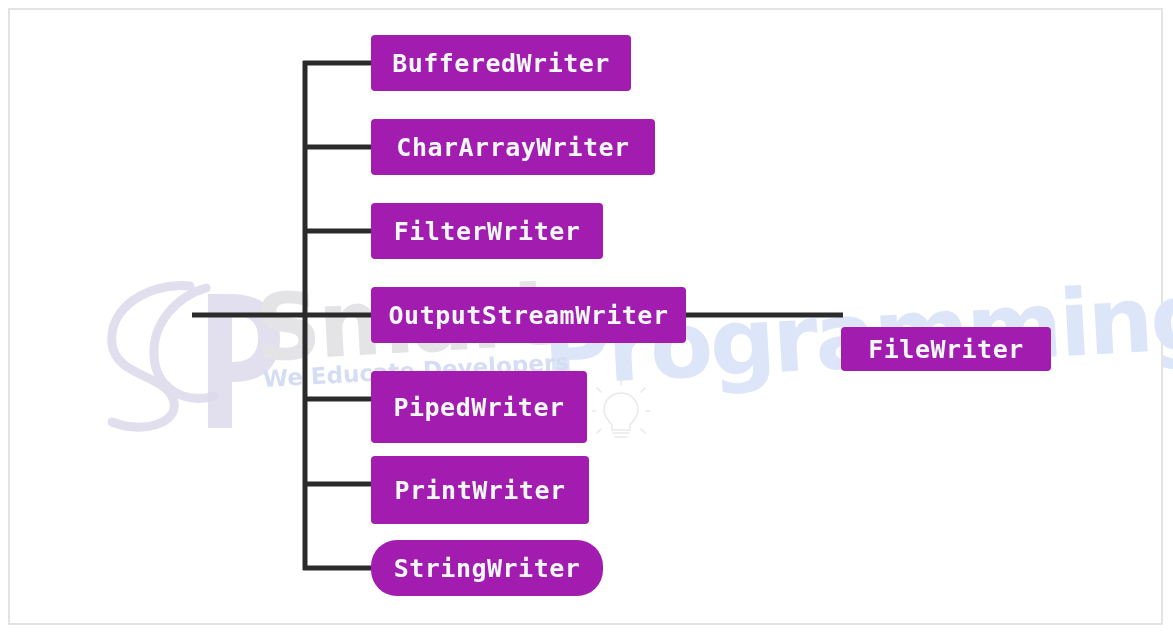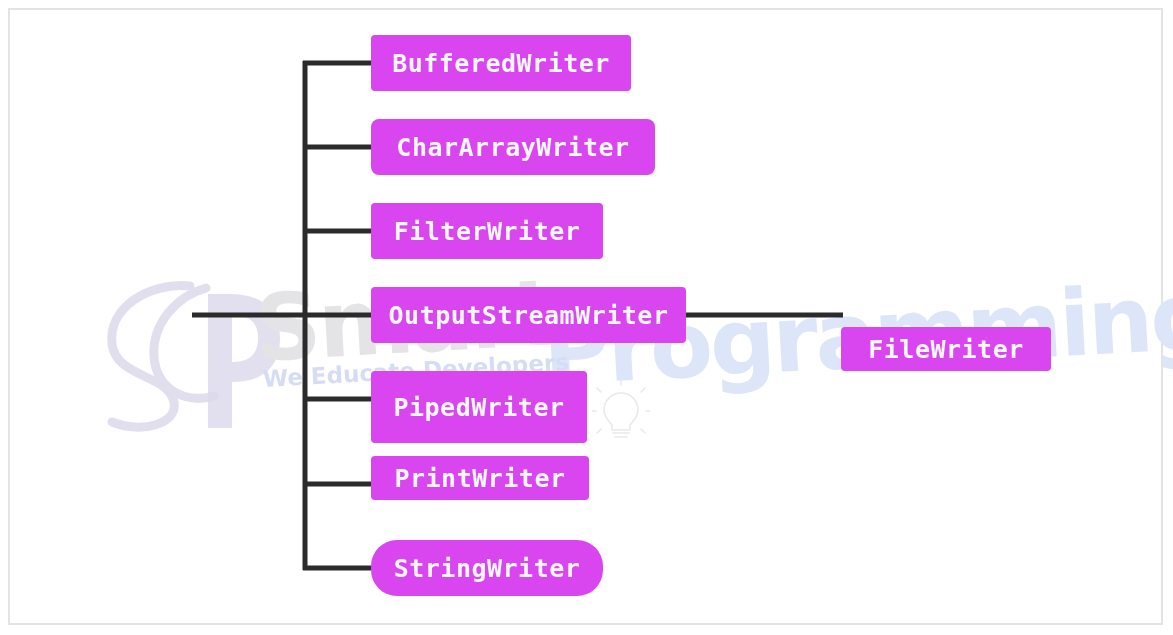--- a/index.html
+++ b/index.html
@@ -97,21 +97,21 @@
     position: absolute;
     left: 0;
     top: 0;
     width: 1173px;
     height: 635px;
   }
 
   
   .node {
     position: absolute;
-    background: #d946ef;
+    background: #a21caf;
     border-radius: 4px;
     color: #f2f7fa;
     font-family: "DejaVu Sans Mono", monospace;
     font-size: 25px;
     font-weight: bold;
     letter-spacing: 0.5px;
     display: flex;
     align-items: center;
     justify-content: center;
     box-sizing: border-box;
@@ -174,27 +174,27 @@
       <line x1="303" y1="484" x2="371" y2="484"></line>
       <line x1="303" y1="568" x2="371" y2="568"></line>
 
       <line x1="686" y1="315" x2="843" y2="315"></line>
     </g>
   </svg>
 
 
   <div class="node" style="left:371px; top:35px; width:260px; height:56px;">BufferedWriter</div>
 
-  <div class="node" style="left:371px; top:119px; width:284px; height:56px;border-radius:8px;">CharArrayWriter</div>
+  <div class="node" style="left:371px; top:119px; width:284px; height:56px;">CharArrayWriter</div>
 
   <div class="node" style="left:371px; top:203px; width:232px; height:56px;">FilterWriter</div>
 
   <div class="node" style="left:371px; top:287px; width:315px; height:56px;">OutputStreamWriter</div>
 
   <div class="node" style="left:371px; top:371px; width:216px; height:72px;">PipedWriter</div>
 
-  <div class="node" style="left:371px; top:456px; width:218px; height:44px;">PrintWriter</div>
+  <div class="node" style="left:371px; top:456px; width:218px; height:68px;">PrintWriter</div>
 
   <div class="node" style="left:371px; top:540px; width:232px; height:56px;border-radius:26px;">StringWriter</div>
 
   <div class="node" style="left:841px; top:291px; width:210px; height:44px;margin-top:36px;">FileWriter</div>
 
 </div>
 
 </body></html>

